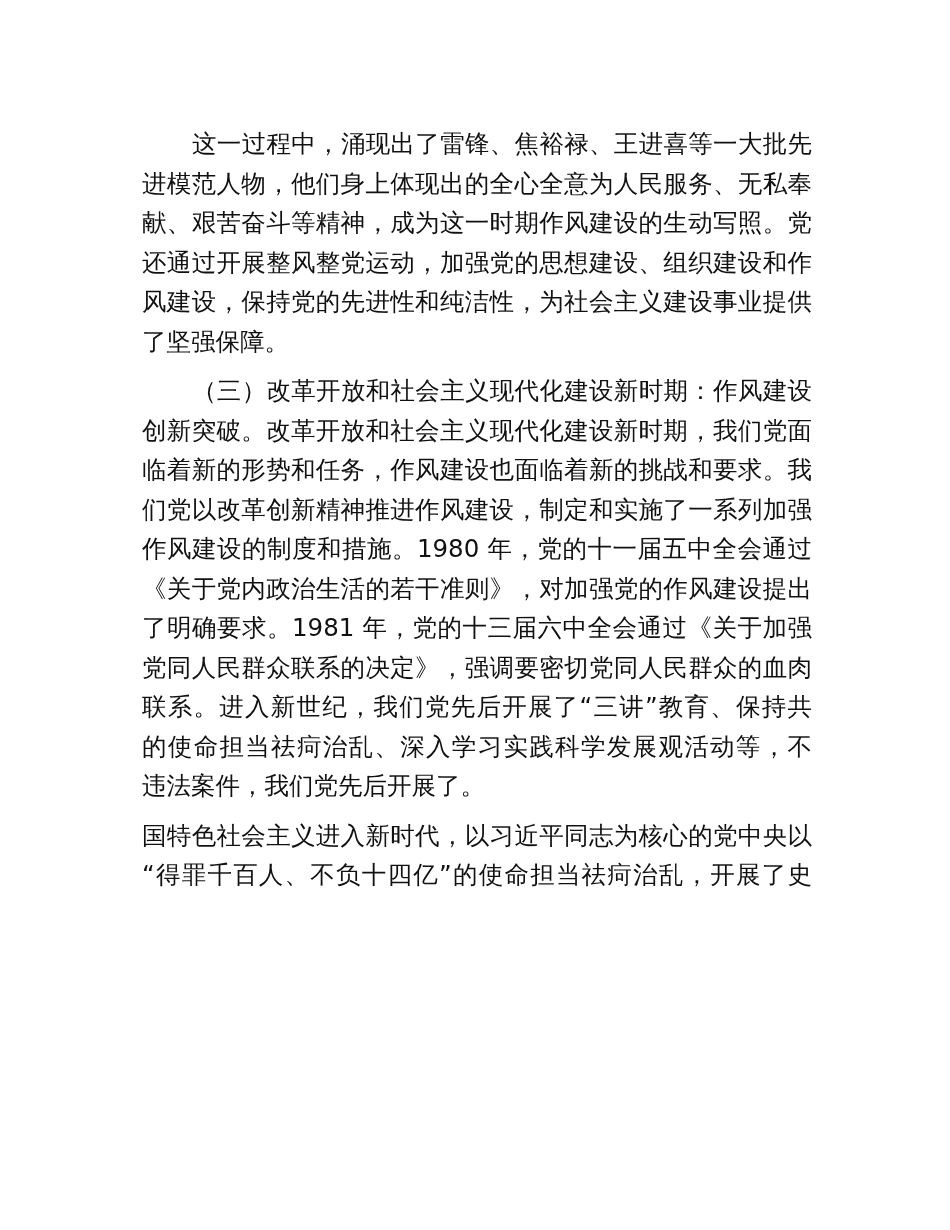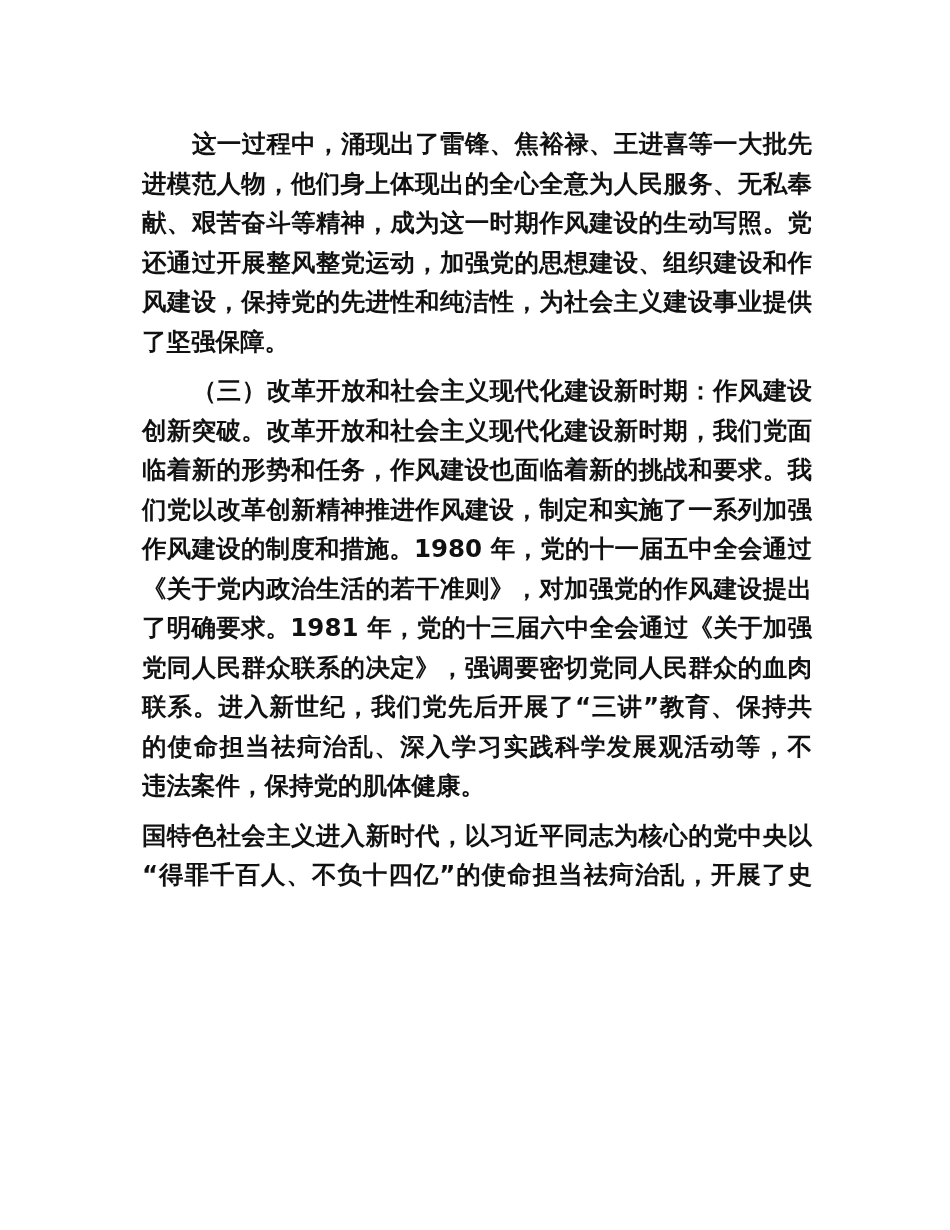--- a/index.html
+++ b/index.html
@@ -1,18 +1,18 @@
 <!DOCTYPE html>
 <html><head>
   <meta charset="utf-8">
   <style>
     html, body { margin: 0; padding: 0; background: #ffffff; }
     body { width: 950px; height: 1230px; position: relative; overflow: hidden; }
     .page { position: absolute; left: 142px; top: 124px; width: 670px; }
-    .para { margin: 0 0 10px 0; font-weight: bold; }
+    .para { margin: 0 0 10px 0; }
     .line {
       display: block;
       height: 39.5px;
       line-height: 39.5px;
       font-family: "DejaVu Sans", sans-serif;
       font-size: 24.5px;
       color: #111111;
       white-space: nowrap;
       text-align: justify;
       text-align-last: justify;
@@ -36,19 +36,19 @@
     <span class="line indent">（三）改革开放和社会主义现代化建设新时期：作风建设</span>
     <span class="line">创新突破。改革开放和社会主义现代化建设新时期，我们党面</span>
     <span class="line">临着新的形势和任务，作风建设也面临着新的挑战和要求。我</span>
     <span class="line">们党以改革创新精神推进作风建设，制定和实施了一系列加强</span>
     <span class="line">作风建设的制度和措施。1980 年，党的十一届五中全会通过</span>
     <span class="line">《关于党内政治生活的若干准则》，对加强党的作风建设提出</span>
     <span class="line">了明确要求。1981 年，党的十三届六中全会通过《关于加强</span>
     <span class="line">党同人民群众联系的决定》，强调要密切党同人民群众的血肉</span>
     <span class="line">联系。进入新世纪，我们党先后开展了“三讲”教育、保持共</span>
     <span class="line">的使命担当祛疴治乱、深入学习实践科学发展观活动等，不</span>
-    <span class="line last">违法案件，保持党的肌体健康。</span>
+    <span class="line last">违法案件，我们党先后开展了。</span>
   </div>
   <div class="para">
     <span class="line">国特色社会主义进入新时代，以习近平同志为核心的党中央以</span>
     <span class="line">“得罪千百人、不负十四亿”的使命担当祛疴治乱，开展了史</span>
   </div>
 </div>
 
 </body></html>

